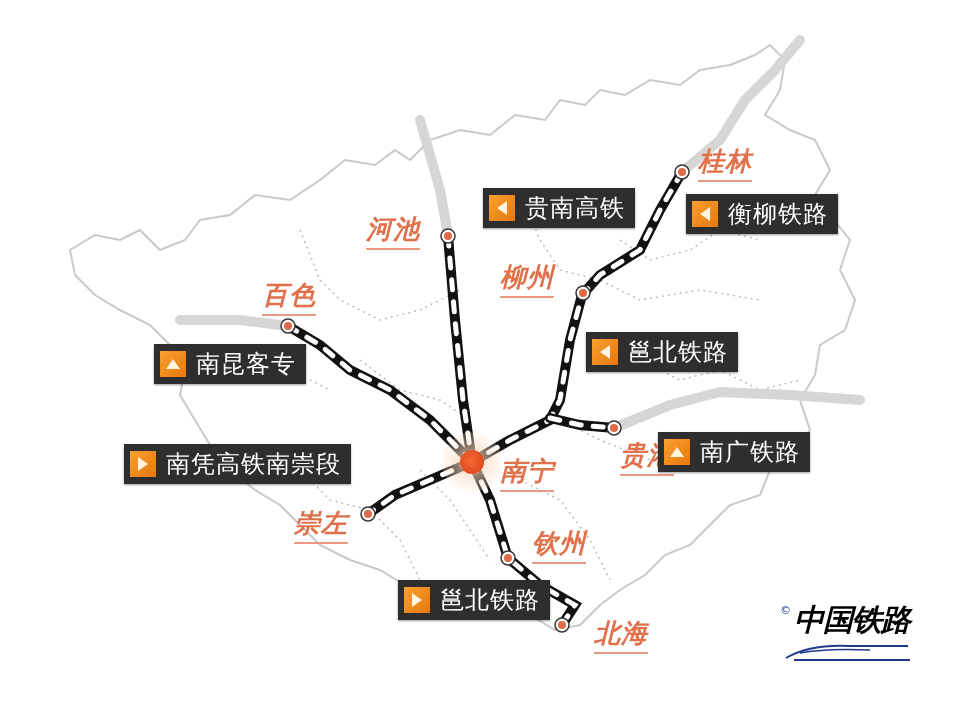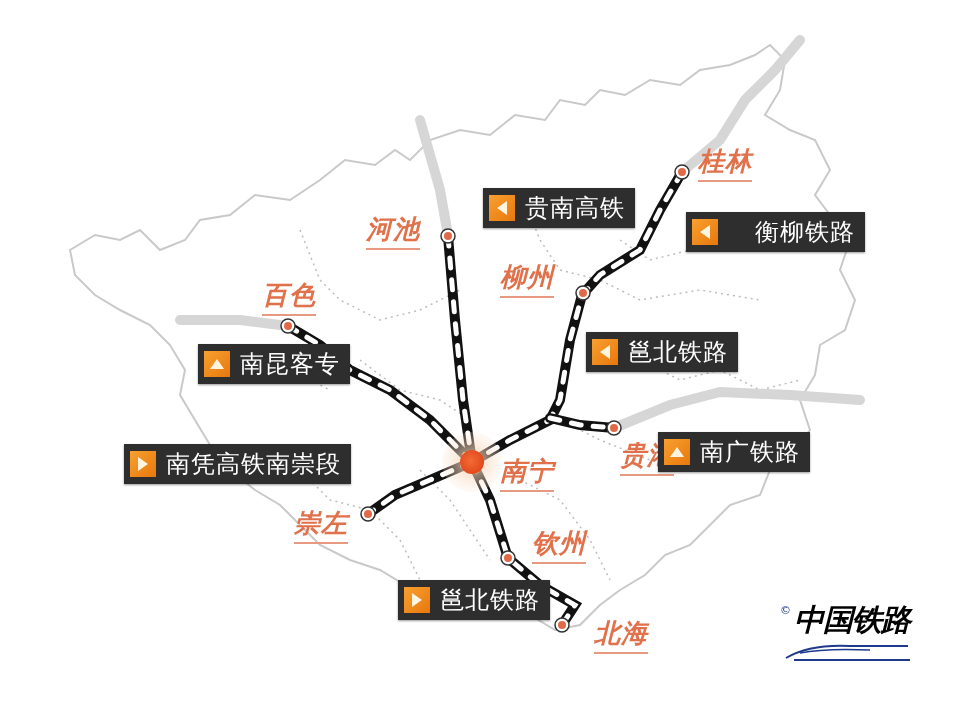--- a/index.html
+++ b/index.html
@@ -128,29 +128,29 @@
 <div class="city" style="left:594px;top:618px;">北海</div>
 
 <div class="line-label" style="left:454px;top:188px;margin-left:29px;">
   <span class="ico">
       <svg viewBox="0 0 26 26">
         <polygon points="18,6 18,20 8,13" fill="#fff4e0"></polygon>
       </svg>
     </span>
   <span class="txt">贵南高铁</span>
 </div>
-<div class="line-label" style="left:686px;top:212px;gap:27px;">
+<div class="line-label" style="left:686px;top:194px;">
   <span class="ico">
       <svg viewBox="0 0 26 26">
         <polygon points="18,6 18,20 8,13" fill="#fff4e0"></polygon>
       </svg>
     </span>
   <span class="txt">衡柳铁路</span>
 </div>
-<div class="line-label" style="left:154px;top:344px;margin-left:44px;">
+<div class="line-label" style="left:154px;top:344px;">
   <span class="ico">
       <svg viewBox="0 0 26 26">
         <polygon points="6,18 20,18 13,8" fill="#fff4e0"></polygon>
       </svg>
     </span>
   <span class="txt">南昆客专</span>
 </div>
 <div class="line-label" style="left:586px;top:332px;">
   <span class="ico">
       <svg viewBox="0 0 26 26">

